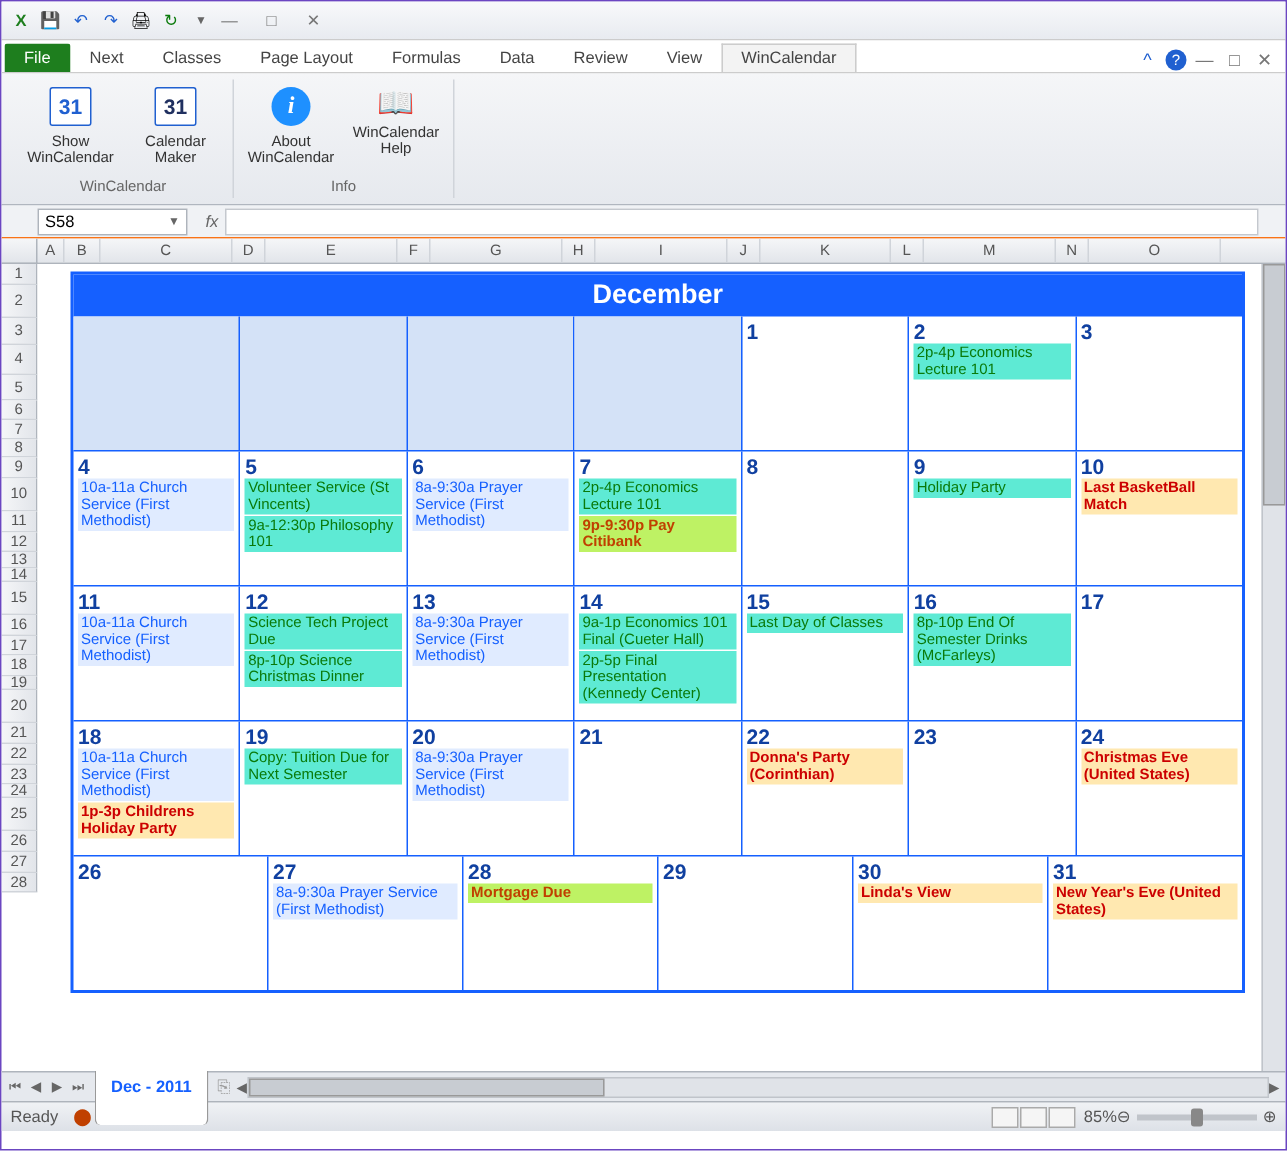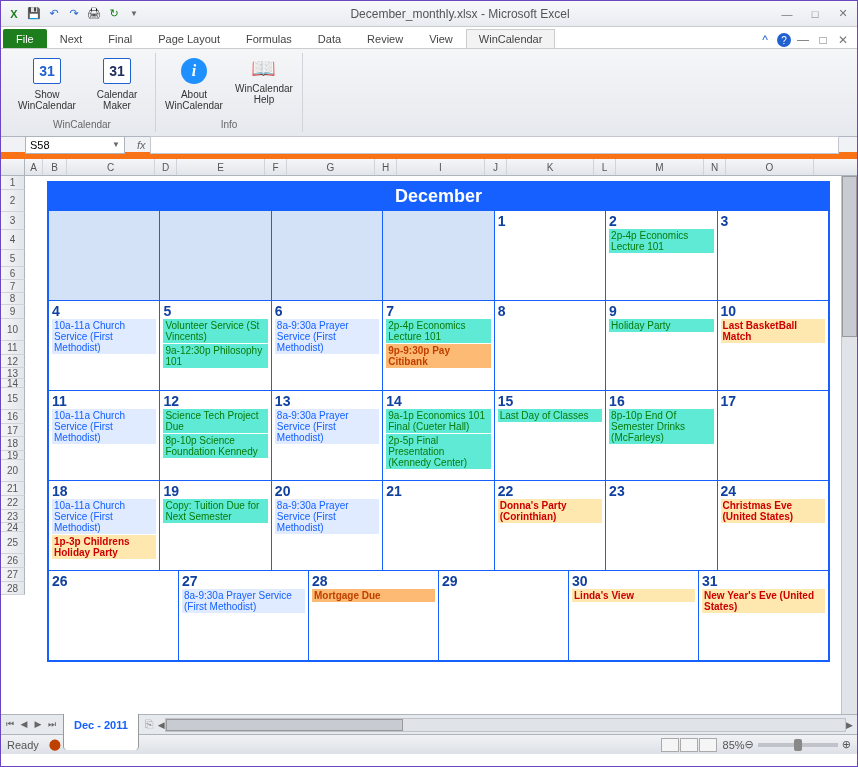--- a/index.html
+++ b/index.html
@@ -21,21 +21,21 @@
 .rib-group{display:flex;flex-direction:column;align-items:center;padding:0 10px;border-right:1px solid #d0d4da;}
 .rib-buttons{display:flex;gap:14px;flex:1;align-items:flex-start;padding-top:2px;}
 .rib-btn{display:flex;flex-direction:column;align-items:center;cursor:pointer;width:56px;}
 .rib-icon{width:32px;height:32px;display:flex;align-items:center;justify-content:center;font-size:20px;}
 .rib-label{font-size:10px;text-align:center;line-height:11px;margin-top:2px;color:#333;}
 .rib-group-label{font-size:10px;color:#666;padding-bottom:2px;}
 .cal-31{background:#fff;border:1px solid #2060d0;width:28px;height:26px;display:flex;flex-direction:column;align-items:center;justify-content:center;font-weight:bold;font-size:14px;color:#2060d0;border-radius:2px;}
 .cal-31.navy{color:#203060;}
 .info-i{width:26px;height:26px;border-radius:50%;background:#1e90ff;color:#fff;display:flex;align-items:center;justify-content:center;font-style:italic;font-weight:bold;font-family:serif;font-size:16px;}
 .help-icon{width:26px;height:26px;display:flex;align-items:center;justify-content:center;font-size:20px;}
-.name-box-row{height:22px;display:flex;align-items:center;border-bottom:7px solid #f97316;background:#f0f2f5;}
+.name-box-row{height:22px;display:flex;align-items:center;border-bottom:1px solid #f97316;background:#f0f2f5;}
 .name-box{width:100px;height:18px;border:1px solid #aeb4bc;background:#fff;margin-left:24px;padding:0 4px;font-size:11px;display:flex;align-items:center;justify-content:space-between;}
 .fx-label{margin-left:12px;font-style:italic;color:#666;}
 .formula-bar{flex:1;height:18px;border:1px solid #c4c8ce;background:#fff;margin:0 18px 0 4px;}
 .grid-area{position:relative;height:555px;overflow:hidden;}
 .col-headers{height:17px;display:flex;background:linear-gradient(#f5f6f8,#e2e5ea);border-bottom:1px solid #aeb4bc;}
 .row-header,.corner{width:24px;background:linear-gradient(#f5f6f8,#e2e5ea);border-right:1px solid #aeb4bc;border-bottom:1px solid #d0d4da;font-size:10px;color:#555;display:flex;align-items:center;justify-content:center;}
 .corner{height:17px;border-bottom:1px solid #aeb4bc;}
 .col-h{border-right:1px solid #d0d4da;font-size:10px;color:#555;display:flex;align-items:center;justify-content:center;}
 .grid-body{display:flex;height:538px;}
 .row-headers{display:flex;flex-direction:column;}
@@ -49,21 +49,21 @@
 .cal-row{display:flex;height:90px;border-top:1px solid #1560ff;}
 .cal-cell{flex:1;border-right:1px solid #1560ff;padding:2px 3px;overflow:hidden;position:relative;font-size:10px;}
 .cal-cell:last-child{border-right:none;}
 .cal-cell.pad{background:#d4e2f7;}
 .day-num{font-size:14px;font-weight:bold;color:#1040a0;margin-bottom:1px;}
 .day-note{font-size:11px;font-weight:bold;color:#c00;display:inline;margin-left:4px;}
 .ev{font-size:10px;line-height:11px;padding:1px 2px;margin-bottom:1px;}
 .ev.blue{color:#1560ff;background:#e0ebff;}
 .ev.green{color:#0a7a0a;background:#5eead4;}
 .ev.red{color:#c00;background:#ffe8b0;font-weight:bold;}
-.ev.orange{color:#c04000;background:#fdba74;font-weight:bold;}
+.ev.orange{color:#c04000;background:#bef264;font-weight:bold;}
 .sheet-tabs{height:20px;background:#e6e9ee;border-top:1px solid #aeb4bc;display:flex;align-items:center;}
 .tab-nav{display:flex;padding:0 2px;}
 .tab-nav span{width:14px;text-align:center;color:#666;cursor:pointer;font-size:9px;}
 .sheet-tab{background:#fff;border:1px solid #999;border-bottom:none;padding:19px 10px;font-size:11px;border-radius:0 0 4px 4px;margin-left:2px;font-weight:bold;color:#1560ff;}
 .hscroll{flex:1;margin:0 4px;display:flex;align-items:center;}
 .hscroll-track{height:14px;background:#e0e3e8;border:1px solid #c0c4ca;flex:1;position:relative;}
 .hscroll-thumb{position:absolute;left:0;width:35%;height:100%;background:#c8ccd2;border:1px solid #999;}
 .status-bar{height:20px;background:linear-gradient(#f0f2f5,#dde1e7);border-top:1px solid #aeb4bc;display:flex;align-items:center;padding:0 6px;font-size:11px;color:#555;}
 .status-bar .sp{flex:1;}
 .view-btns{display:flex;gap:1px;margin-right:6px;}
@@ -80,32 +80,31 @@
 <div class="title-bar">
   <div class="qat">
     <div class="qat-btn" style="color:#1e7e1e;font-weight:bold">X</div>
     <div class="qat-btn">💾</div>
     <div class="qat-btn" style="color:#2060d0">↶</div>
     <div class="qat-btn" style="color:#2060d0">↷</div>
     <div class="qat-btn">🖨</div>
     <div class="qat-btn" style="color:#0a7a0a">↻</div>
     <div class="qat-btn" style="font-size:8px;color:#666">▼</div>
   </div>
-  <div class="title-text">December_monthly.xlsx - Microsoft Excel</div>
   <div class="win-controls">
     <div class="win-btn">—</div>
     <div class="win-btn">□</div>
     <div class="win-btn">✕</div>
   </div>
 </div>
 
 <div class="tabs">
   <div class="tab file">File</div>
   <div class="tab">Next</div>
-  <div class="tab">Final</div>
+  <div class="tab">Classes</div>
   <div class="tab">Page Layout</div>
   <div class="tab">Formulas</div>
   <div class="tab">Data</div>
   <div class="tab">Review</div>
   <div class="tab">View</div>
   <div class="tab active">WinCalendar</div>
   <div class="spacer"></div>
   <div class="tab-right">
     <div class="ico" style="color:#2060d0">^</div>
     <div class="ico" style="background:#2060d0;color:#fff;border-radius:50%;width:14px;height:14px;font-size:10px">?</div>
@@ -232,21 +231,21 @@
               <div class="cal-cell"><span class="day-num">4</span><div class="ev blue">10a-11a Church Service (First Methodist)</div></div>
               <div class="cal-cell"><span class="day-num">5</span><div class="ev green">Volunteer Service (St Vincents)</div><div class="ev green">9a-12:30p Philosophy 101</div></div>
               <div class="cal-cell"><span class="day-num">6</span><div class="ev blue">8a-9:30a Prayer Service (First Methodist)</div></div>
               <div class="cal-cell"><span class="day-num">7</span><div class="ev green">2p-4p Economics Lecture 101</div><div class="ev orange">9p-9:30p Pay Citibank</div></div>
               <div class="cal-cell"><span class="day-num">8</span></div>
               <div class="cal-cell"><span class="day-num">9</span><div class="ev green">Holiday Party</div></div>
               <div class="cal-cell"><span class="day-num">10</span><div class="ev red">Last BasketBall Match</div></div>
             </div>
             <div class="cal-row">
               <div class="cal-cell"><span class="day-num">11</span><div class="ev blue">10a-11a Church Service (First Methodist)</div></div>
-              <div class="cal-cell"><span class="day-num">12</span><div class="ev green">Science Tech Project Due</div><div class="ev green">8p-10p Science Foundation Kennedy</div></div>
+              <div class="cal-cell"><span class="day-num">12</span><div class="ev green">Science Tech Project Due</div><div class="ev green">8p-10p Science Christmas Dinner</div></div>
               <div class="cal-cell"><span class="day-num">13</span><div class="ev blue">8a-9:30a Prayer Service (First Methodist)</div></div>
               <div class="cal-cell"><span class="day-num">14</span><div class="ev green">9a-1p Economics 101 Final (Cueter Hall)</div><div class="ev green">2p-5p Final Presentation (Kennedy Center)</div></div>
               <div class="cal-cell"><span class="day-num">15</span><div class="ev green">Last Day of Classes</div></div>
               <div class="cal-cell"><span class="day-num">16</span><div class="ev green">8p-10p End Of Semester Drinks (McFarleys)</div></div>
               <div class="cal-cell"><span class="day-num">17</span></div>
             </div>
             <div class="cal-row">
               <div class="cal-cell"><span class="day-num">18</span><div class="ev blue">10a-11a Church Service (First Methodist)</div><div class="ev red">1p-3p Childrens Holiday Party</div></div>
               <div class="cal-cell"><span class="day-num">19</span><div class="ev green">Copy: Tuition Due for Next Semester</div></div>
               <div class="cal-cell"><span class="day-num">20</span><div class="ev blue">8a-9:30a Prayer Service (First Methodist)</div></div>

